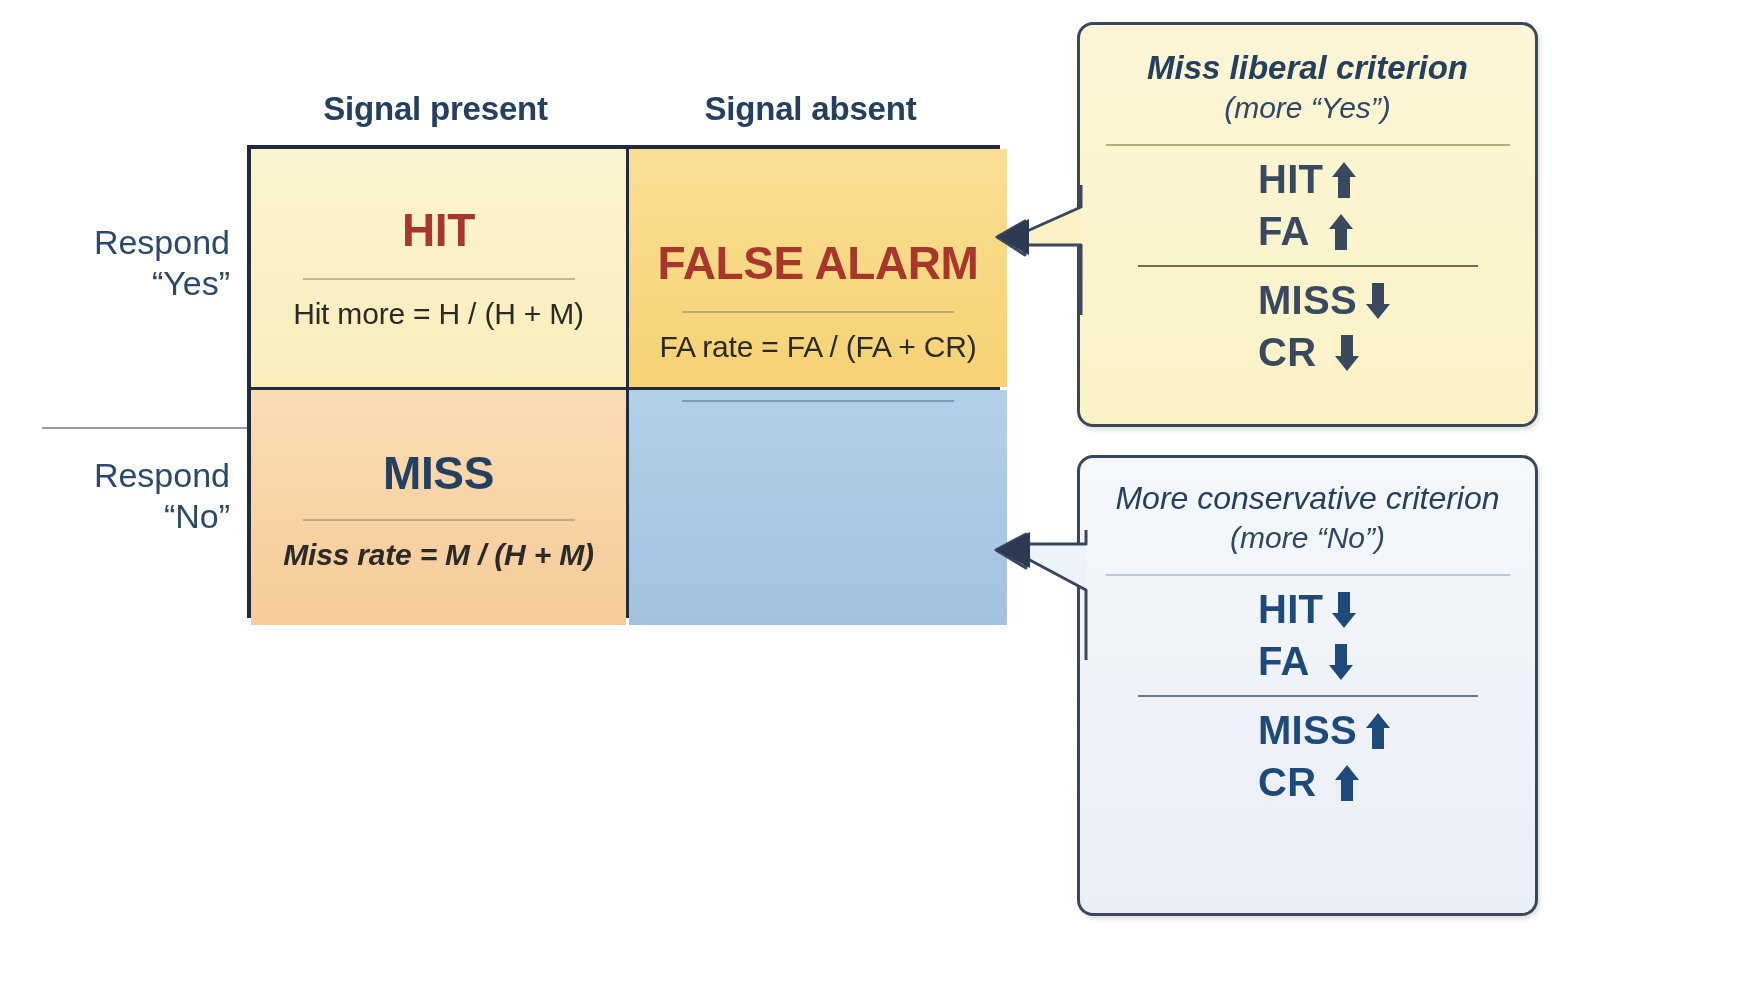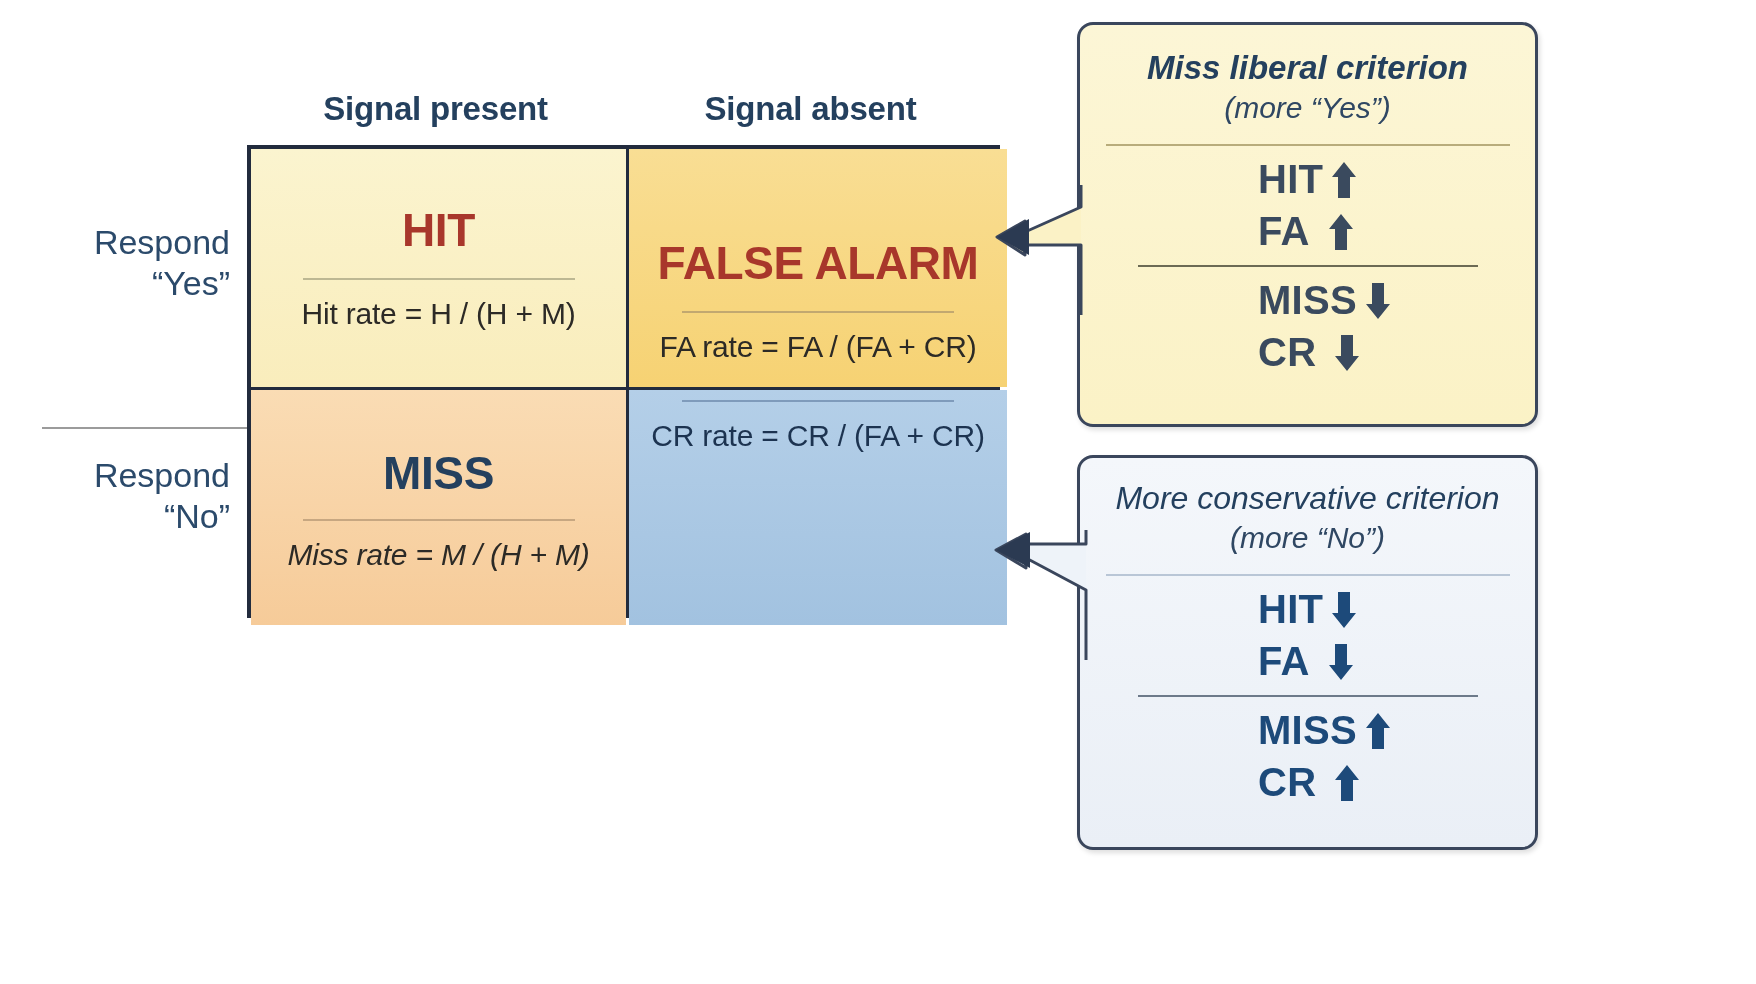--- a/index.html
+++ b/index.html
@@ -110,42 +110,42 @@
   .cell-cr   .cell-rule { background: #7f9bbb; margin-top: 10px; }
 
   .cell-formula {
     font-size: 30px;
     color: #2c2a26;
     margin-top: 17px;
     white-space: nowrap;
     letter-spacing: -0.2px;
   }
   .cell-cr .cell-formula { color: #1c3350; }
-  .cell-miss .cell-formula { font-style: italic; }
+  .cell-miss .cell-formula { font-style: italic; font-weight: bold; }
 
   
   .callout {
     position: absolute;
     border: 3px solid #3a465c;
     border-radius: 16px;
     box-sizing: border-box;
     box-shadow: 2px 3px 5px rgba(0,0,0,0.13);
   }
   #callout-liberal {
     left: 1077px;
     top: 22px;
     width: 461px;
     height: 405px;
     background: linear-gradient(180deg,#fcf6d6 0%, #fbf2c6 100%);
   }
   #callout-conservative {
     left: 1077px;
     top: 455px;
     width: 461px;
-    height: 395px;
+    height: 461px;
     background: linear-gradient(180deg,#f4f7fb 0%, #eaeff6 100%);
   }
 
   .callout-title {
     text-align: center;
     font-style: italic;
     font-weight: bold;
     font-size: 33px;
     color: #24405e;
     margin-top: 24px;
@@ -226,38 +226,37 @@
   <div class="row-label" id="row-label-no">
     <div>Respond</div>
     <div>“No”</div>
   </div>
 
   <div class="matrix">
 
     <div class="cell cell-hit">
       <div class="cell-title title-hit">HIT</div>
       <div class="cell-rule"></div>
-      <div class="cell-formula">Hit rate = H / (H + M)</div>
+      <div class="cell-formula">Hit more = H / (H + M)</div>
     </div>
 
     <div class="cell cell-fa">
       <div class="cell-title title-fa">FALSE ALARM</div>
       <div class="cell-rule"></div>
       <div class="cell-formula">FA rate = FA / (FA + CR)</div>
     </div>
 
     <div class="cell cell-miss">
       <div class="cell-title title-miss">MISS</div>
       <div class="cell-rule"></div>
       <div class="cell-formula">Miss rate = M / (H + M)</div>
     </div>
 
     <div class="cell cell-cr">
       <div class="cell-rule"></div>
-      <div class="cell-formula">CR rate = CR / (FA + CR)</div>
     </div>
 
   </div>
 
   <div class="callout" id="callout-liberal">
     <div class="callout-title">Miss liberal criterion</div>
     <div class="callout-sub">(more “Yes”)</div>
     <div class="callout-rule"></div>
     <div class="metric-list">
       <div class="metric-row">

